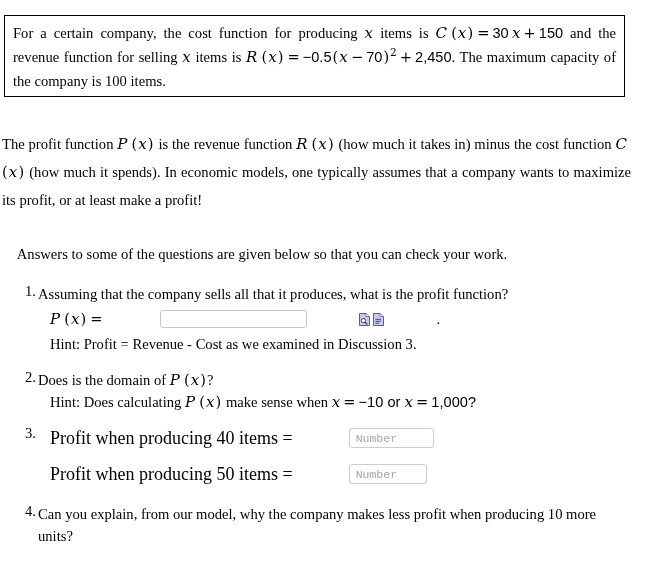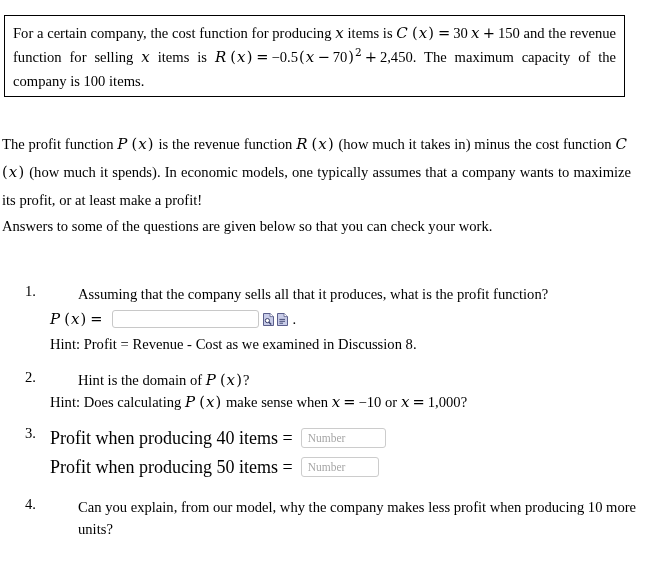--- a/index.html
+++ b/index.html
@@ -37,21 +37,21 @@
   }
 
   
   .mi {
     font-family: "DejaVu Serif", "Liberation Serif", serif;
     font-style: italic;
     font-size: 15px;
     letter-spacing: 0.2px;
   }
   .mn {
-    font-family: Liberation Serif, serif;
+    font-family: Liberation Sans, sans-serif;
     font-style: normal;
     font-size: 14.6px;
   }
   .mo {
     font-family: "DejaVu Serif", "Liberation Serif", serif;
     font-style: normal;
     font-size: 14.6px;
     padding: 0 1px;
   }
   sup.exp {
@@ -67,21 +67,21 @@
   .para {
     position: absolute;
     left: 2px;
     width: 629px;
     margin: 0;
     text-align: justify;
     line-height: 28px;
     font-size: 14.6px;
   }
   #para-profit { top: 130px; }
-  #para-answers { top: 212px; width: 520px; text-align: left; }
+  #para-answers { top: 240px; width: 520px; text-align: center; }
 
   
   .qlist {
     position: absolute;
     left: 0;
     top: 283px;
     width: 640px;
   }
   .qitem {
     position: relative;
@@ -92,43 +92,43 @@
     position: absolute;
     left: 16px;
     top: 0;
     width: 20px;
     text-align: right;
     font-size: 14.6px;
   }
   .qtext {
     line-height: 22px;
     font-size: 14.6px;
-    margin-left: 40px;
   }
   .hint {
     padding-left: 12px;
     line-height: 22px;
     font-size: 14.6px;
   }
 
   .answer-row {
     display: flex;
     align-items: center;
     padding-left: 12px;
     height: 26px;
+    gap: 48px;
   }
   .answer-row .lbl {
     font-size: 18px;
     white-space: nowrap;
   }
 
   
   input.ww-text {
     box-sizing: border-box;
-    font-family: Liberation Serif, serif;
+    font-family: Liberation Mono, monospace;
     font-size: 12px;
     color: #333333;
     background: #ffffff;
     border: 1px solid #cccccc;
     border-radius: 3px;
     padding: 2px 6px;
     outline: none;
     height: 19px;
   }
   input.ww-text::placeholder {
@@ -214,40 +214,40 @@
             <path d="M0.5 0.5 H7 L10.5 3.6 V12.5 H0.5 Z" fill="#c8cce8" stroke="#5b5f8c" stroke-width="1"></path>
             <path d="M7 0.5 V3.6 H10.5" fill="#ffffff" stroke="#5b5f8c" stroke-width="0.8"></path>
             <line x1="2.4" y1="6.4" x2="8" y2="6.4" stroke="#3a3f6b" stroke-width="0.9"></line>
             <line x1="2.4" y1="8.3" x2="8" y2="8.3" stroke="#3a3f6b" stroke-width="0.9"></line>
             <line x1="2.4" y1="10.2" x2="6" y2="10.2" stroke="#3a3f6b" stroke-width="0.9"></line>
           </svg>
         </span>
       </span>
       <span class="trailing-dot">.</span>
     </div>
-    <div class="hint">Hint: Profit = Revenue - Cost as we examined in Discussion 8.</div>
+    <div class="hint">Hint: Profit = Revenue - Cost as we examined in Discussion 3.</div>
   </div>
 
   <div class="qitem" style="margin-top:14px;">
     <span class="qnum">2.</span>
     <div class="qtext">
-      <span>Hint is the domain of </span><span class="math-inline"><span class="mi">P</span><span class="mo"> (</span><span class="mi">x</span><span class="mo">)</span></span><span>?</span>
+      <span>Does is the domain of </span><span class="math-inline"><span class="mi">P</span><span class="mo"> (</span><span class="mi">x</span><span class="mo">)</span></span><span>?</span>
     </div>
     <div class="hint">
       <span>Hint: Does calculating </span><span class="math-inline"><span class="mi">P</span><span class="mo"> (</span><span class="mi">x</span><span class="mo">)</span></span><span> make sense when </span><span class="mi">x</span><span class="mo wide">=</span><span class="mn">−10</span><span class="mn">&nbsp;or&nbsp;</span><span class="mi">x</span><span class="mo wide">=</span><span class="mn">1,000</span><span class="mn">?</span>
     </div>
   </div>
 
   <div class="qitem" style="margin-top:12px; padding-right:18px;">
     <span class="qnum">3.</span>
     <div class="answer-row" style="margin-top:4px;">
       <span class="lbl">Profit when producing 40 items =</span>
       <input class="ww-text" id="input-profit40" type="text" placeholder="Number" style="">
     </div>
-    <div class="answer-row" style="margin-top:3px;">
+    <div class="answer-row" style="margin-top:10px;">
       <span class="lbl">Profit when producing 50 items =</span>
       <input class="ww-text" id="input-profit50" type="text" placeholder="Number" style="">
     </div>
   </div>
 
   <div class="qitem" style="margin-top:16px;">
     <span class="qnum">4.</span>
     <div class="qtext" style="width:570px;">Can you explain, from our model, why the company makes less profit when producing 10 more units?</div>
   </div>
 

